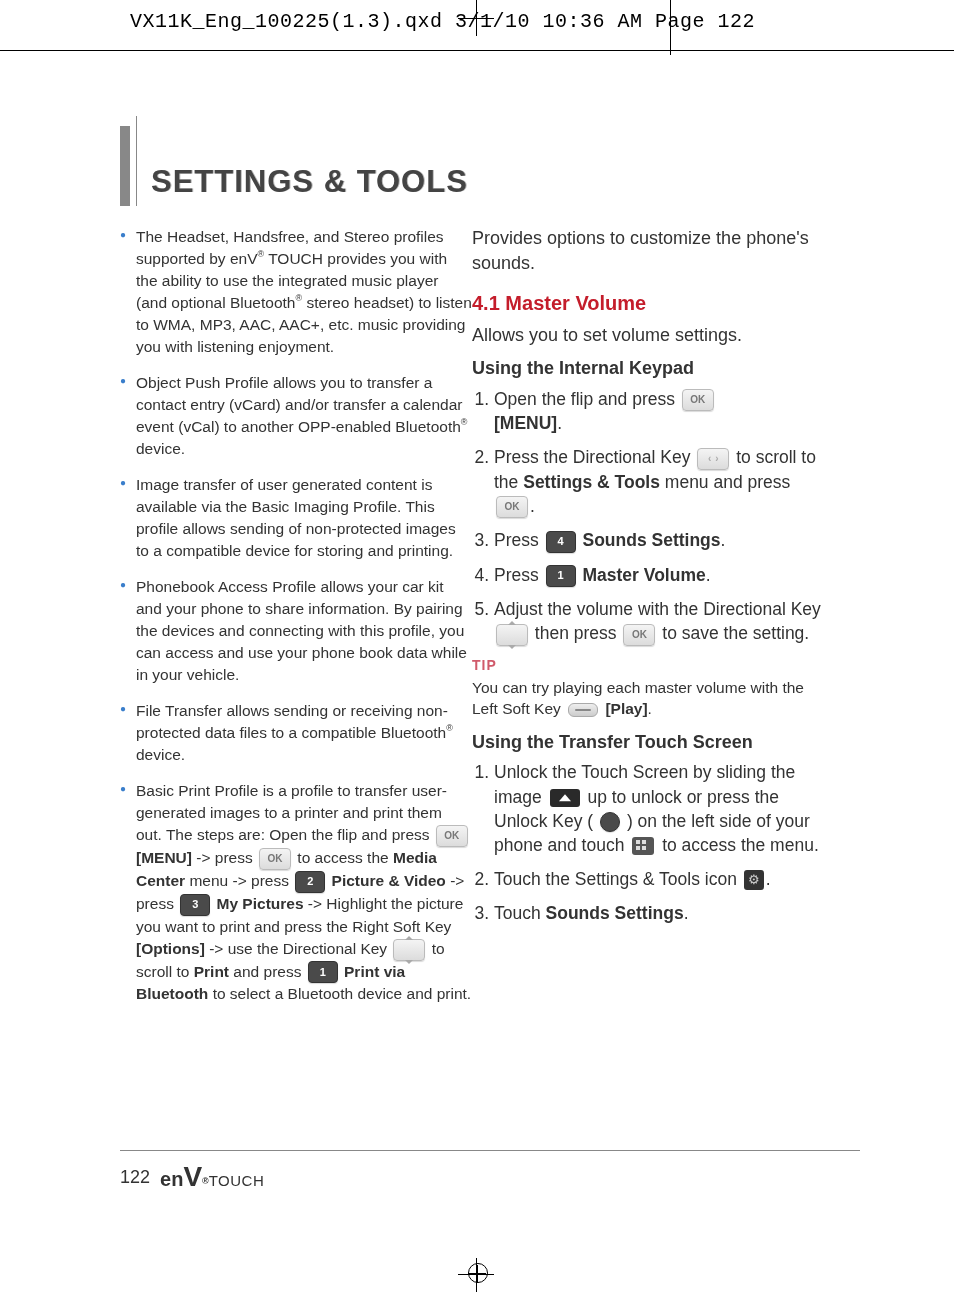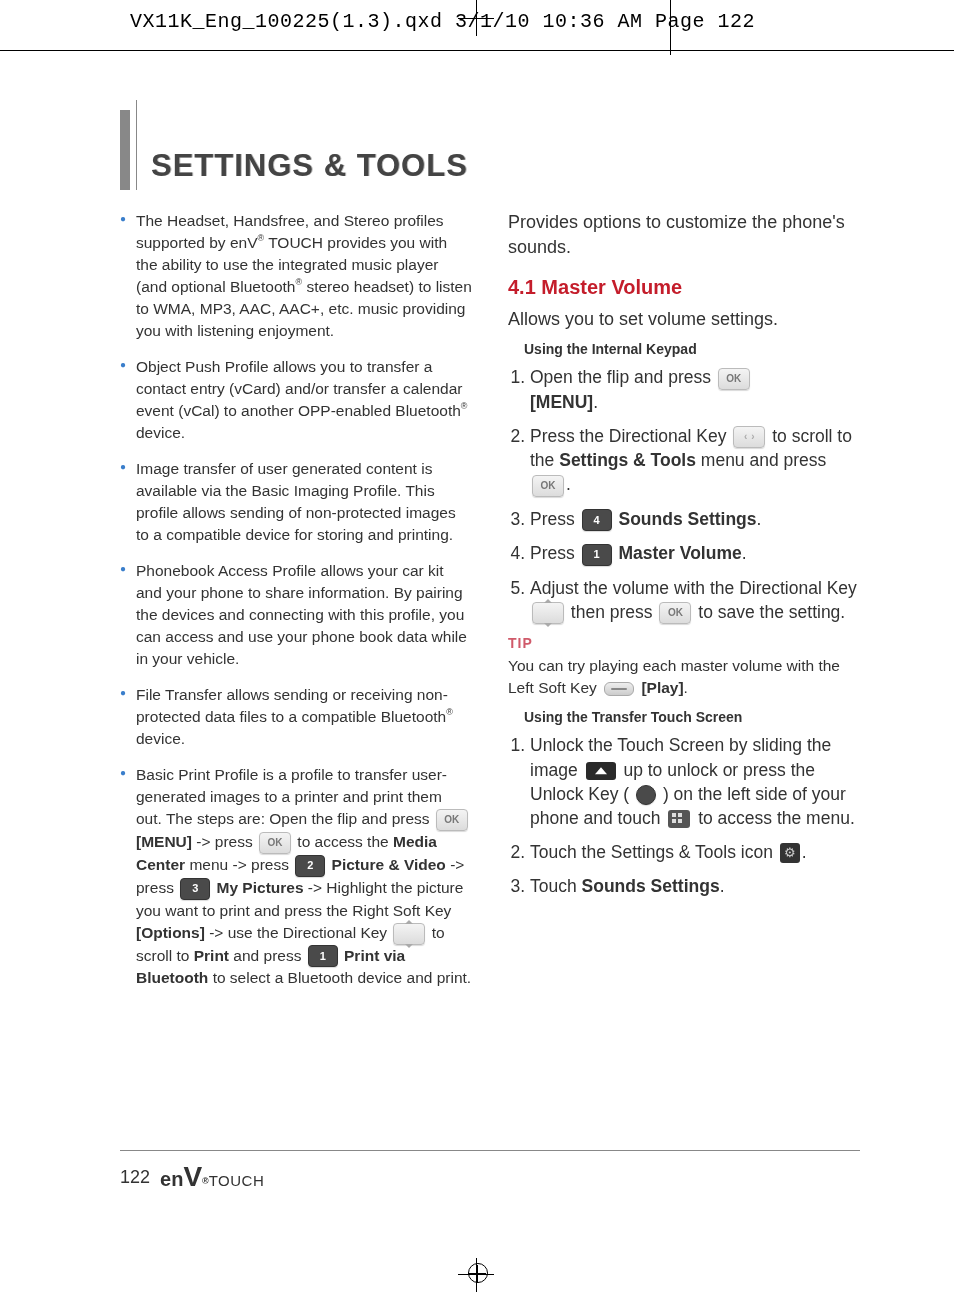--- a/index.html
+++ b/index.html
@@ -23,43 +23,43 @@
     color: #000;
   }
   .crop-top-line { position:absolute; left:0; top:50px; width:100%; border-top:1px solid #000; }
   .crop-left-line { position:absolute; top:0; left:670px; height:55px; border-left:1px solid #000; }
   .crop-marker-v { position:absolute; left:476px; top:0; width:0; height:36px; border-left:1px solid #000; }
   .crop-marker-h { position:absolute; left:458px; top:18px; width:36px; height:0; border-top:1px solid #000; }
 
   .content {
     position: absolute;
     left: 120px;
-    top: 60px;
+    top: 76px;
     width: 740px;
   }
   .title-row { display:flex; align-items:flex-end; margin-top:40px; margin-bottom:20px;}
   .title-bar { width:10px; height:80px; background:#888; margin-right:6px;}
   .title-thin { width:0; border-left:1px solid #888; height:90px; margin-right:14px;}
   h1.section-title {
     font-size: 31px;
     letter-spacing: 1px;
     font-weight: bold;
     color:#444;
     margin:0 0 6px 0;
     text-shadow: 1px 0 0 #bbb;
   }
-  .columns { display:flex; gap:36px; }
+  .columns { display:flex; }
   .col { width:352px; font-size:16px; line-height:1.38; }
   .col-right { font-size:18px; line-height:1.38; font-family: Arial, Helvetica, sans-serif; }
   ul.blue { list-style:none; padding:0; margin:0; }
   ul.blue > li { position:relative; padding-left:16px; margin-bottom:14px; font-size:15.5px; line-height:1.42; font-family: Arial, Helvetica, sans-serif; }
   ul.blue > li::before { content:"●"; color:#3a7ecb; position:absolute; left:0; top:2px; font-size:10px; }
   .red-h2 { color:#c41d2b; font-weight:bold; font-size:22px; margin:0 0 8px 0;}
   .red-h3 { color:#c41d2b; font-weight:bold; font-size:20px; margin:14px 0 6px 0;}
-  .sub-b { font-weight:bold; font-size:14px; margin:8px 0 6px 16px;}
+  .sub-b { font-weight:bold; font-size:18px; margin:8px 0 6px 0;}
   ol.steps { padding-left:22px; margin:4px 0 10px 0; }
   ol.steps li { margin-bottom:10px; font-size:17.5px; line-height:1.38; }
   .tip-label { color:#d05a6a; font-weight:bold; font-size:14px; letter-spacing:1px; margin-top:6px;}
   .tip-body { font-size:15.5px; margin:2px 0 10px 0;}
   .footer {
     position:absolute; left:120px; top:1150px; width:740px;
     border-top:1px solid #888; padding-top:10px;
     display:flex; align-items:center; gap:10px;text-align:right;
   }
   .page-num { font-size:18px; font-family: Arial, Helvetica, sans-serif;}

